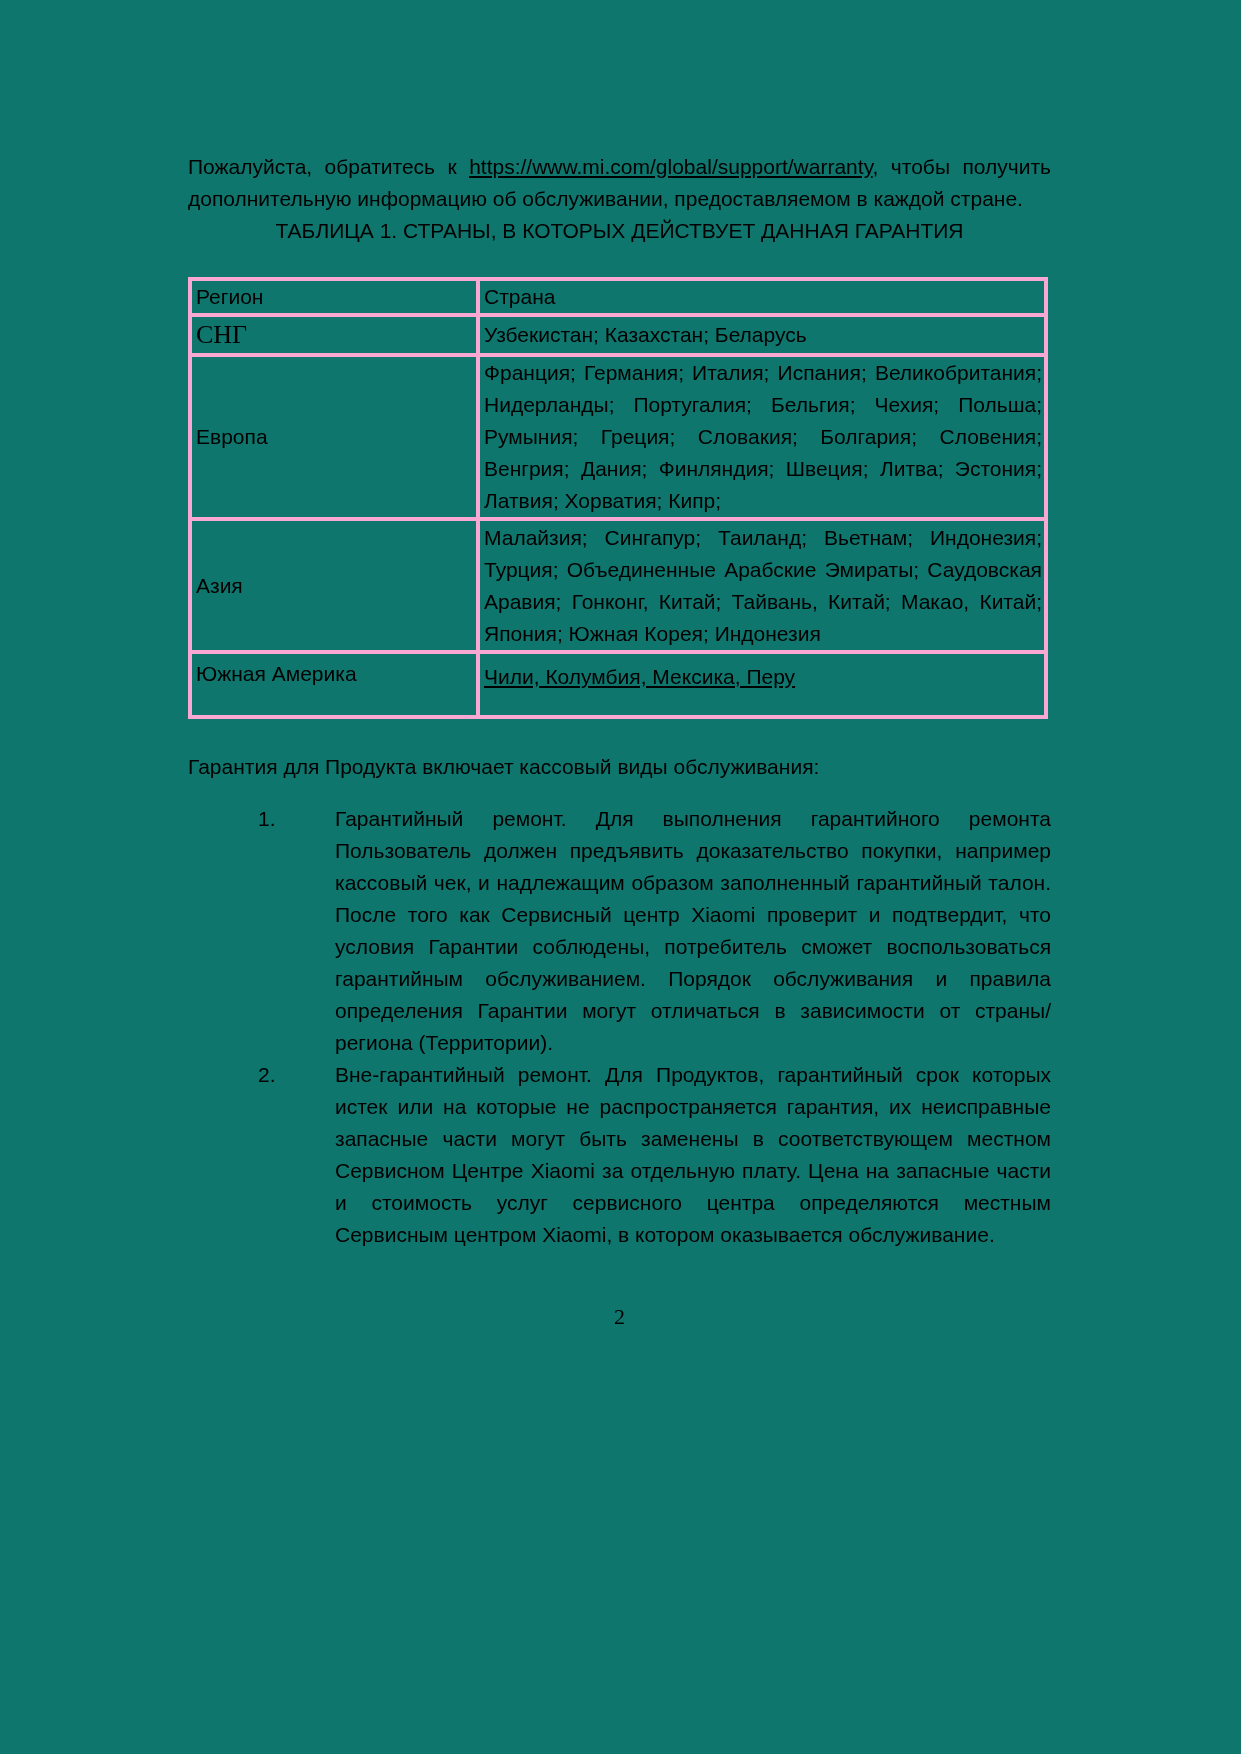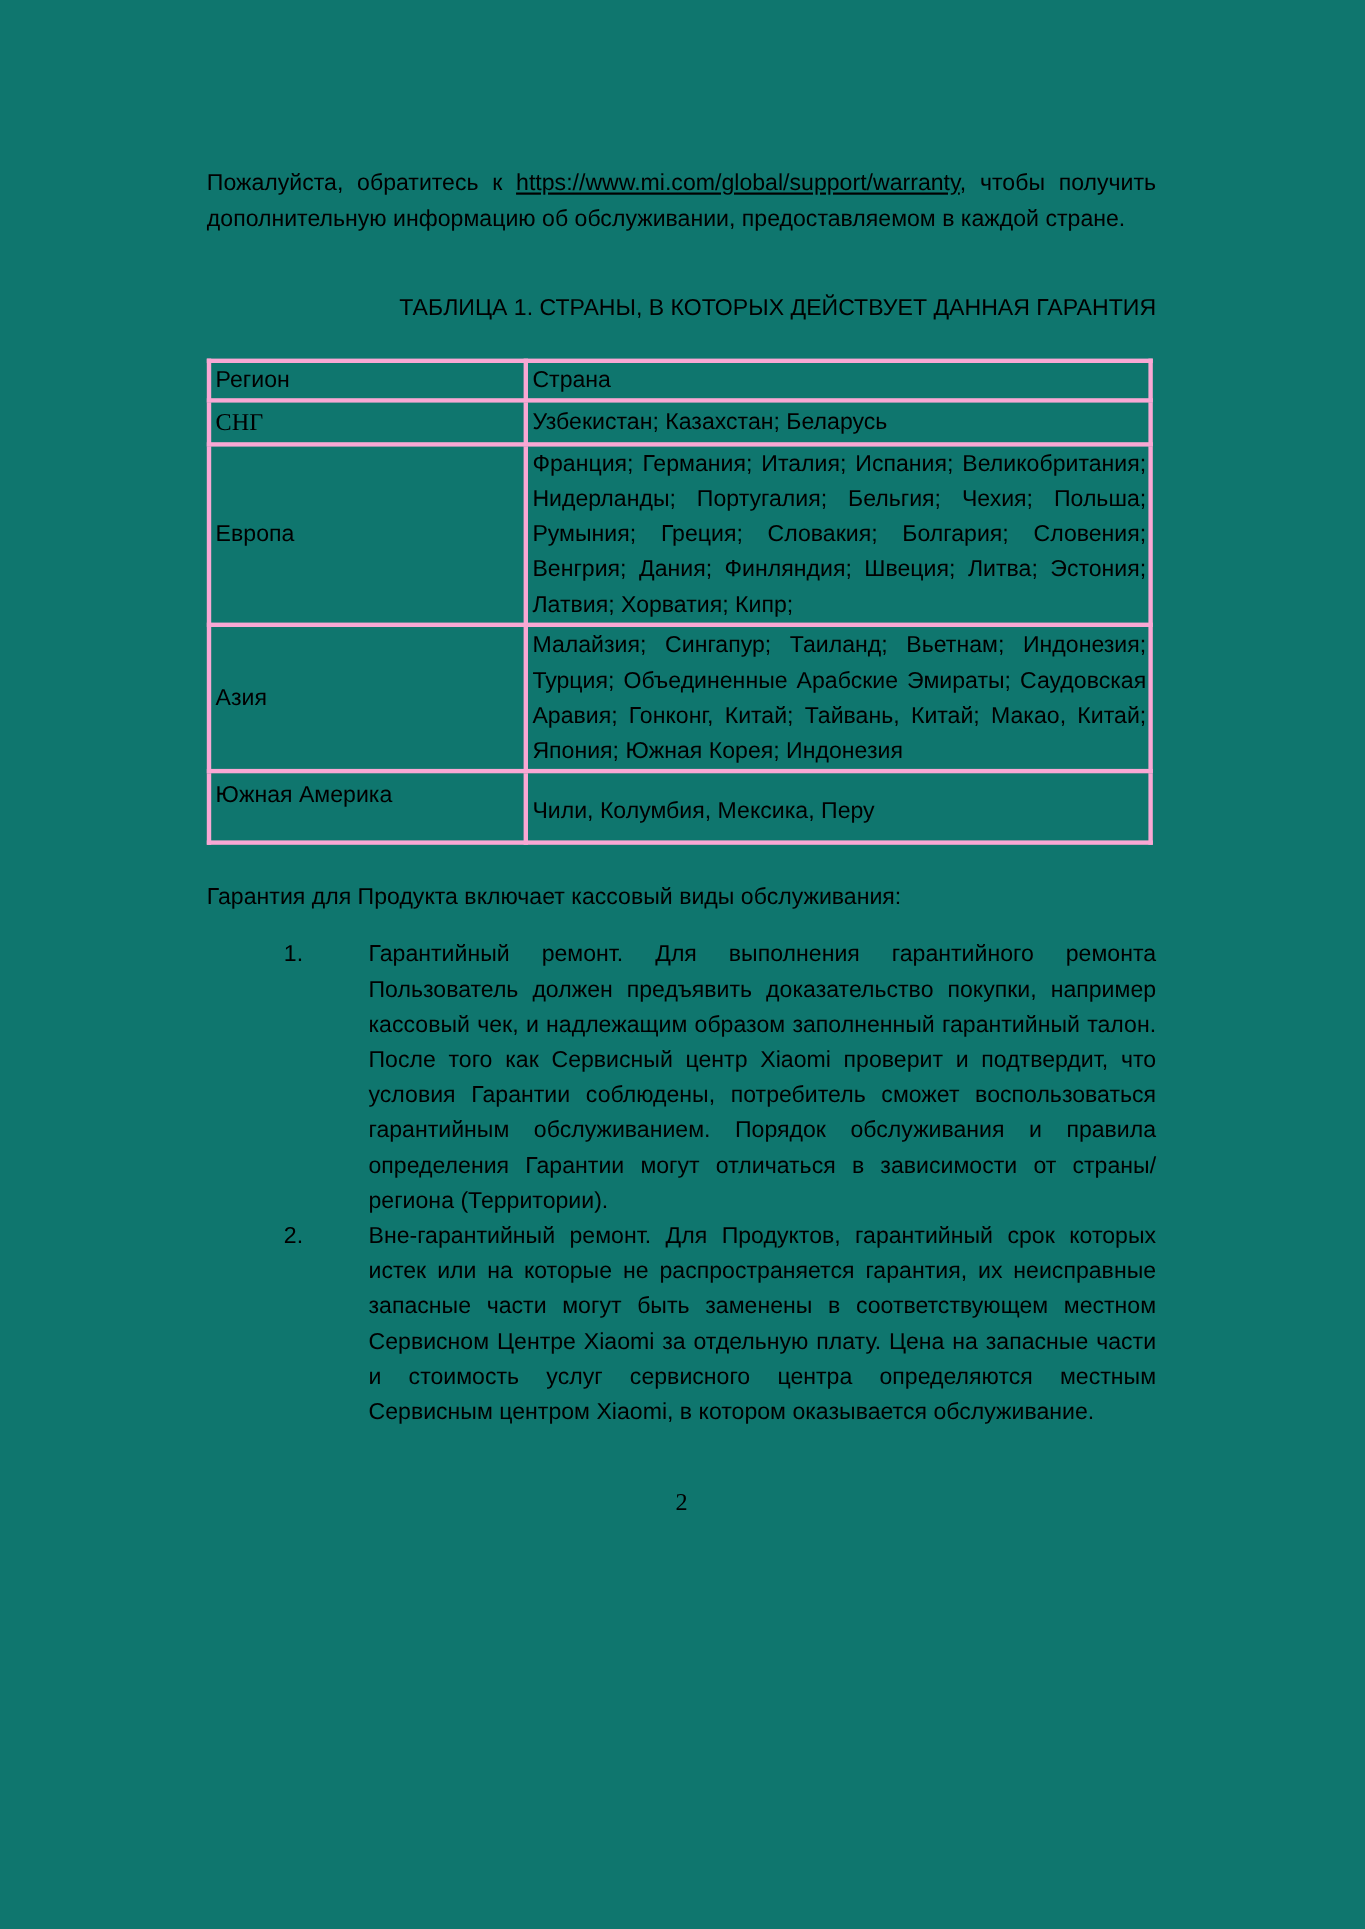--- a/index.html
+++ b/index.html
@@ -16,21 +16,21 @@
   }
   .content{
     margin-left:188px;
     width:863px;
     padding-top:151px;
   }
   p{margin:0;line-height:32px;}
   .para{text-align:justify;}
   .intro-paragraph{}
   .doc-link{text-decoration:underline;color:#000;cursor:pointer;}
-  .doc-title{margin-top:49px;text-align:right;white-space:nowrap;}
+  .doc-title{text-align:center;white-space:nowrap;}
   .table-intro{margin-top:12px;}
   table.warranty{
     margin-top:30px;
     border-collapse:collapse;
     table-layout:fixed;
     width:856px;
   }
   table.warranty td{
     border:4px solid #f9a8d4;
     padding:0 2px 0 4px;
@@ -39,23 +39,23 @@
     overflow:hidden;
   }
   table.warranty col.c1{width:288px;}
   table.warranty col.c2{width:568px;}
   tr.r-header{height:32px;}
   tr.r-cng{height:40px;}
   tr.r-europe{height:164px;}
   tr.r-asia{height:133px;}
   tr.r-sa{height:65px;}
   td.cell-justify{text-align:justify;}
-  td.region-serif{font-family:"Liberation Serif", serif;font-size:22px;}
+  td.region-serif{font-family:"Liberation Serif", serif;font-size:26px;}
   tr.r-sa td.sa-region{vertical-align:top;padding-top:4px;}
-  tr.r-sa td.sa-countries{vertical-align:bottom;padding-bottom:10px;}
+  tr.r-sa td.sa-countries{vertical-align:bottom;padding-bottom:22px;text-decoration:underline;}
   .services-intro{margin-top:32px;text-align:left;}
   .service-list{margin-top:20px;}
   .list-item{position:relative;padding-left:104px;}
   .list-num{position:absolute;left:70px;top:0;line-height:32px;}
   .list-item p{text-align:justify;margin-left:43px;}
   .fill-last{text-align-last:justify;}
   .page-num{
     margin-top:55px;
     text-align:center;
     font-family:"Liberation Serif", serif;

